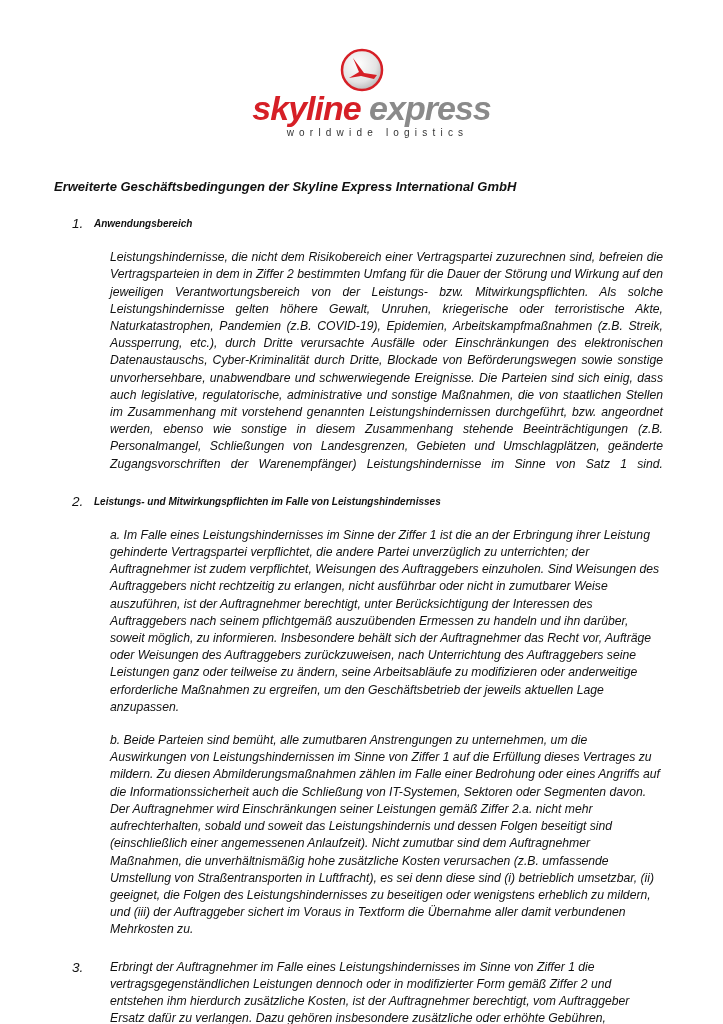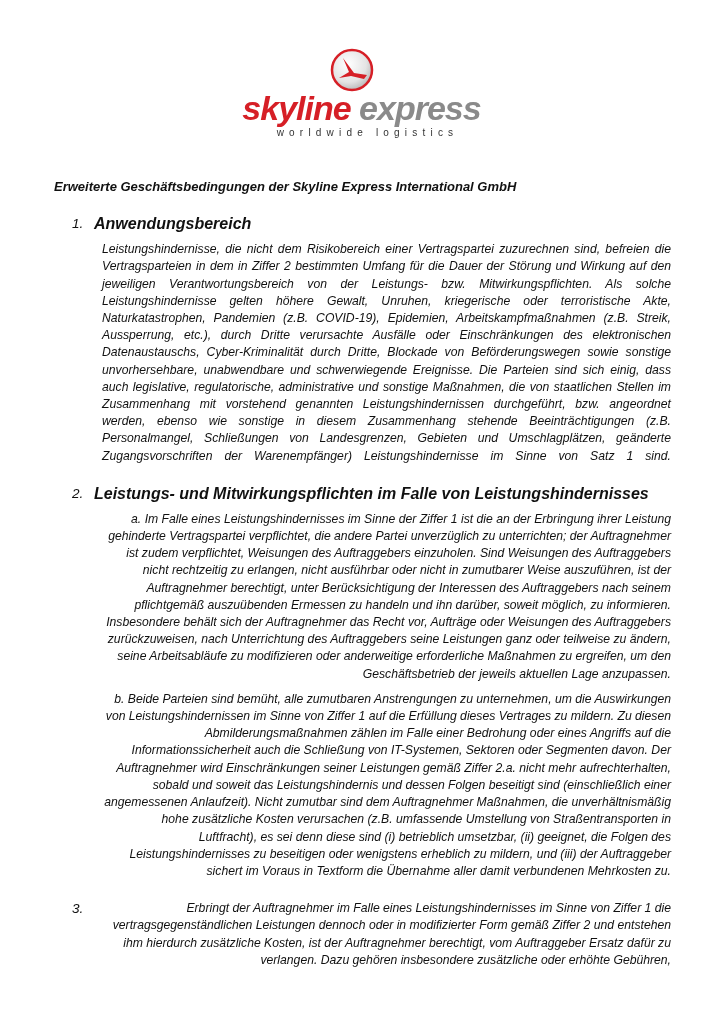--- a/index.html
+++ b/index.html
@@ -1,37 +1,37 @@
 <!DOCTYPE html>
 <html><head>
 <meta charset="utf-8">
 <style>
   html, body { margin: 0; padding: 0; background: #ffffff; }
   body { width: 723px; height: 1024px; overflow: hidden; position: relative;
          font-family: "Liberation Sans", sans-serif; color: #111; }
-  .logo { position: absolute; left: 0; top: 0; width: 592px; height: 150px; }
+  .logo { position: absolute; left: 10px; top: 0; width: 592px; height: 150px; }
   .logo-emblem { position: absolute; left: 330px; top: 48px; width: 44px; height: 44px; }
   .logo-word { position: absolute; top: 90px; left: 0; width: 723px; text-align: center;
                font-family: "Liberation Sans", sans-serif; font-weight: bold; font-style: italic;
                font-size: 34px; letter-spacing: -1px; line-height: 36px; }
   .logo-word .w1 { color: #d61f26; }
   .logo-word .w2 { color: #8a8a8a; }
   .logo-tag { position: absolute; top: 127px; left: 0; width: 723px; text-align: center;
               font-size: 10px; letter-spacing: 5.2px; color: #333; padding-left: 6px; }
 
   .doc { position: absolute; left: 54px; top: 178px; width: 625px;
          font-family: "Liberation Sans", sans-serif; font-size: 12.2px; line-height: 17.2px; font-style: italic; }
   .doc-title { font-weight: bold; font-size: 13px; margin: 0; }
   .doc-subtitle { text-decoration: underline; font-size: 13px; margin-top: 20px; }
   .section { position: relative; margin-top: 20px; padding-left: 40px; }
   .sec-num { position: absolute; left: 18px; top: 0; font-size: 13.5px; }
-  .sec-title { font-weight: bold; font-size: 16px; line-height: 18px; }
-  .sec-body { text-align: right; }
+  .sec-title { font-weight: bold; font-size: 10px; line-height: 18px; }
+  .sec-body { text-align: left; }
   .sec-body.justify { text-align: justify; text-align-last: justify; }
-  .para { margin: 8px; }
+  .para { margin: 16px; }
 </style>
 </head>
 <body>
 
 <div class="logo">
   <svg class="logo-emblem" viewBox="0 0 44 44">
     <defs>
       <radialGradient id="g1" cx="40%" cy="35%" r="65%">
         <stop offset="0%" stop-color="#ffffff"></stop>
         <stop offset="70%" stop-color="#e4e4e4"></stop>

